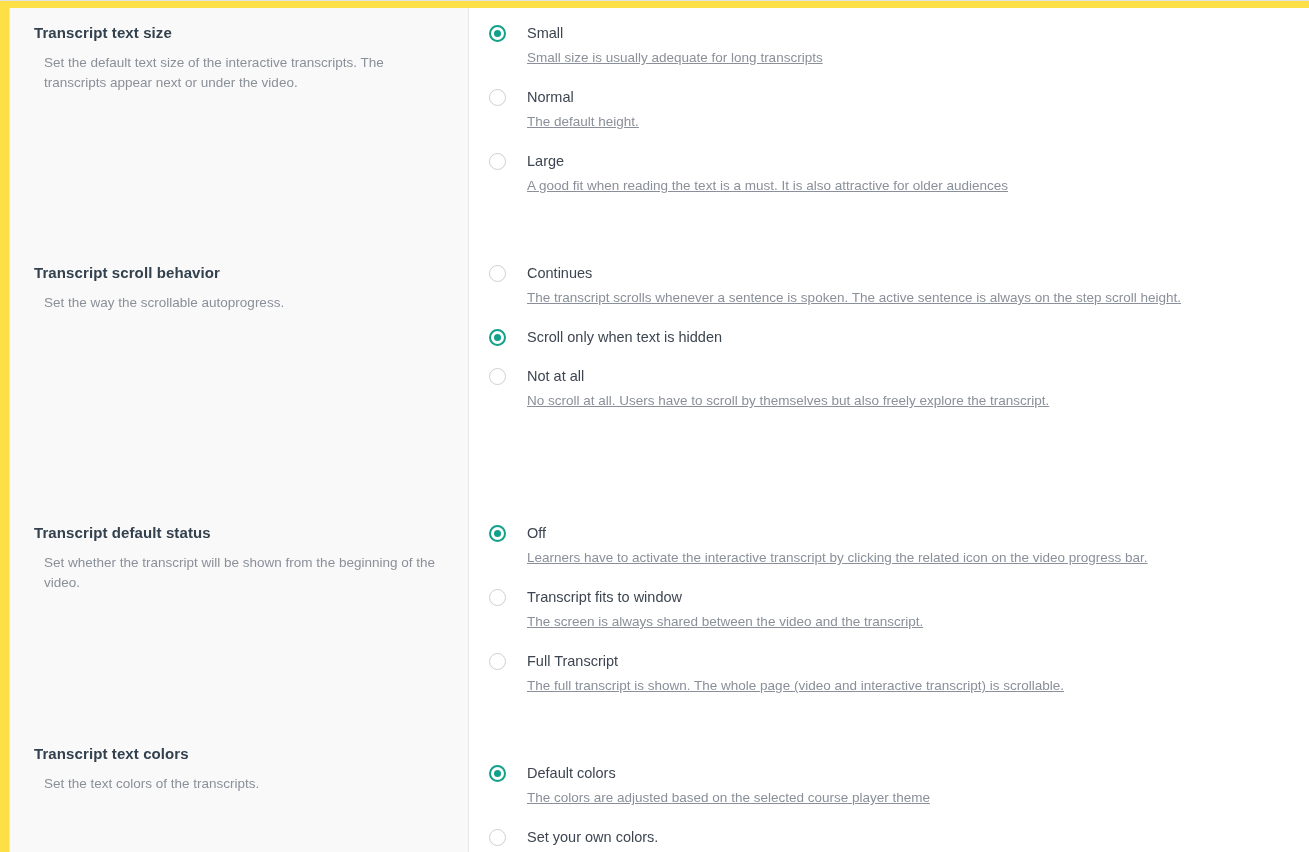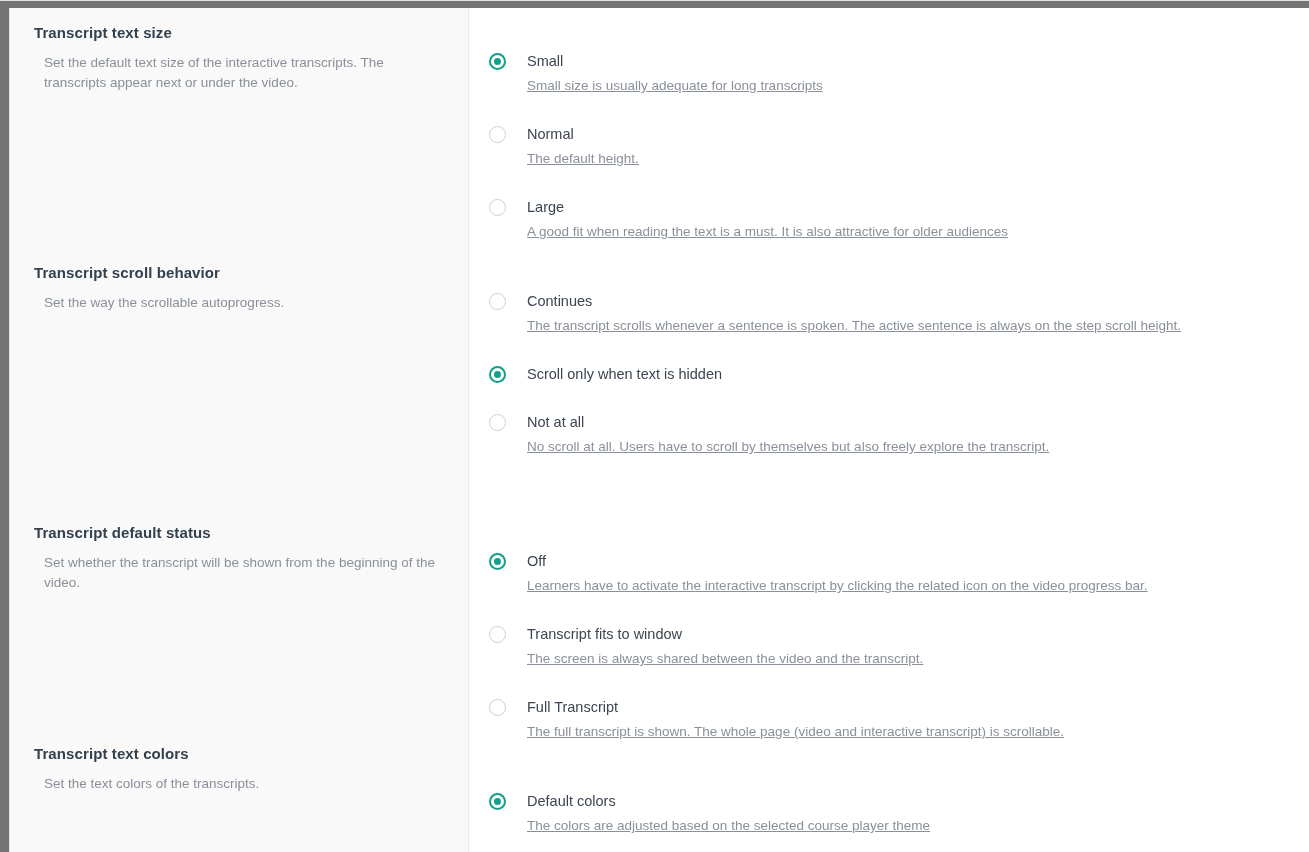--- a/index.html
+++ b/index.html
@@ -12,21 +12,21 @@
     width: 1309px;
     height: 852px;
     font-family: "Liberation Sans", sans-serif;
     overflow: hidden;
   }
 
   #page {
     position: relative;
     width: 1309px;
     height: 852px;
-    background: #737373;
+    background: #fde047;
     box-sizing: border-box;
     border-top: 1px solid #e2e2e2;
     padding-top: 7px;
   }
 
   .settings-shell {
     position: relative;
     display: flex;
     width: 1309px;
     height: 845px;
@@ -80,21 +80,20 @@
   .opt-group {
     position: absolute;
     left: 20px;
     right: 12px;
   }
 
   .opt-row {
     position: relative;
     padding-left: 38px;
     margin-bottom: 19px;
-    margin-top: 28px;
   }
   .opt-row:last-child { margin-bottom: 0; }
 
   .radio {
     position: absolute;
     left: 0px;
     top: 2px;
     width: 17px;
     height: 17px;
     border-radius: 50%;

